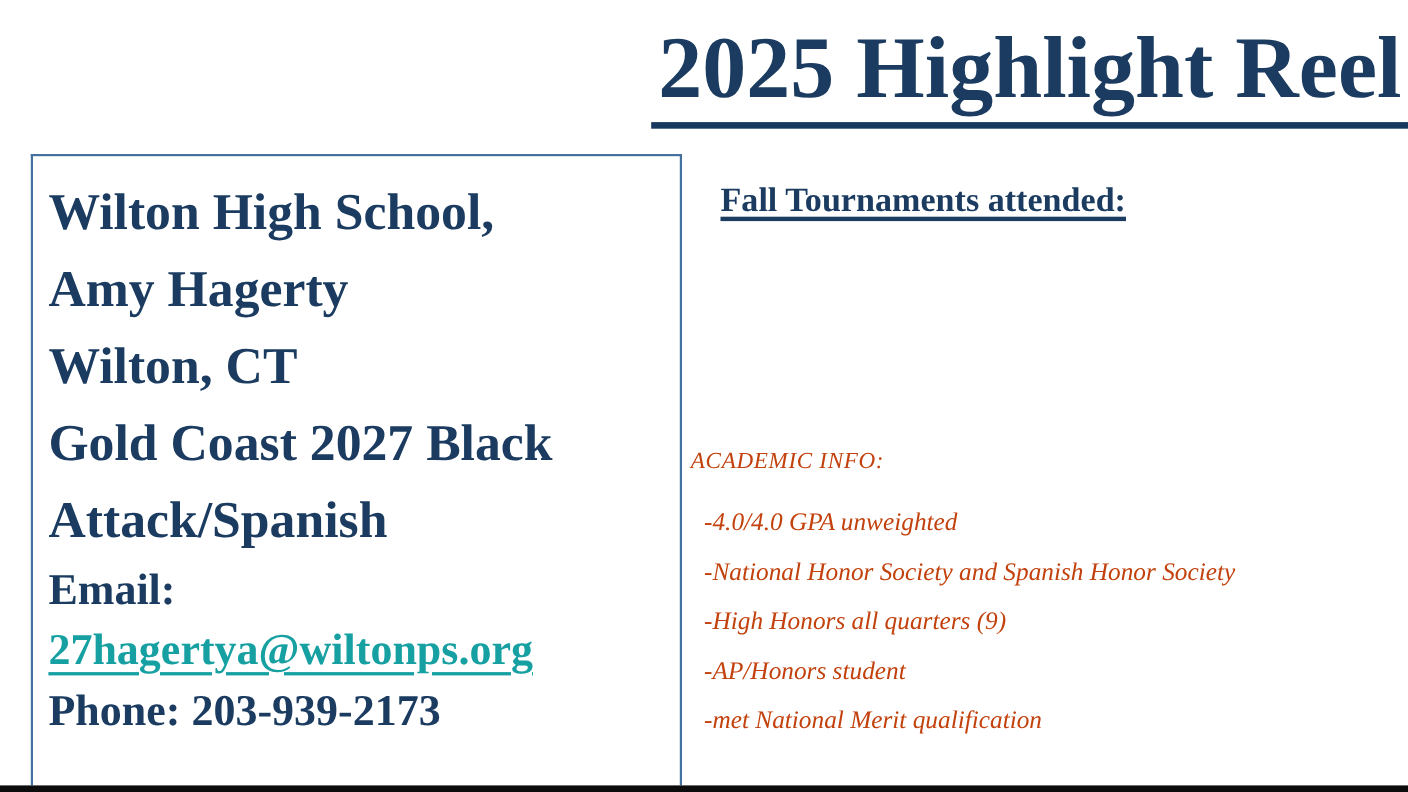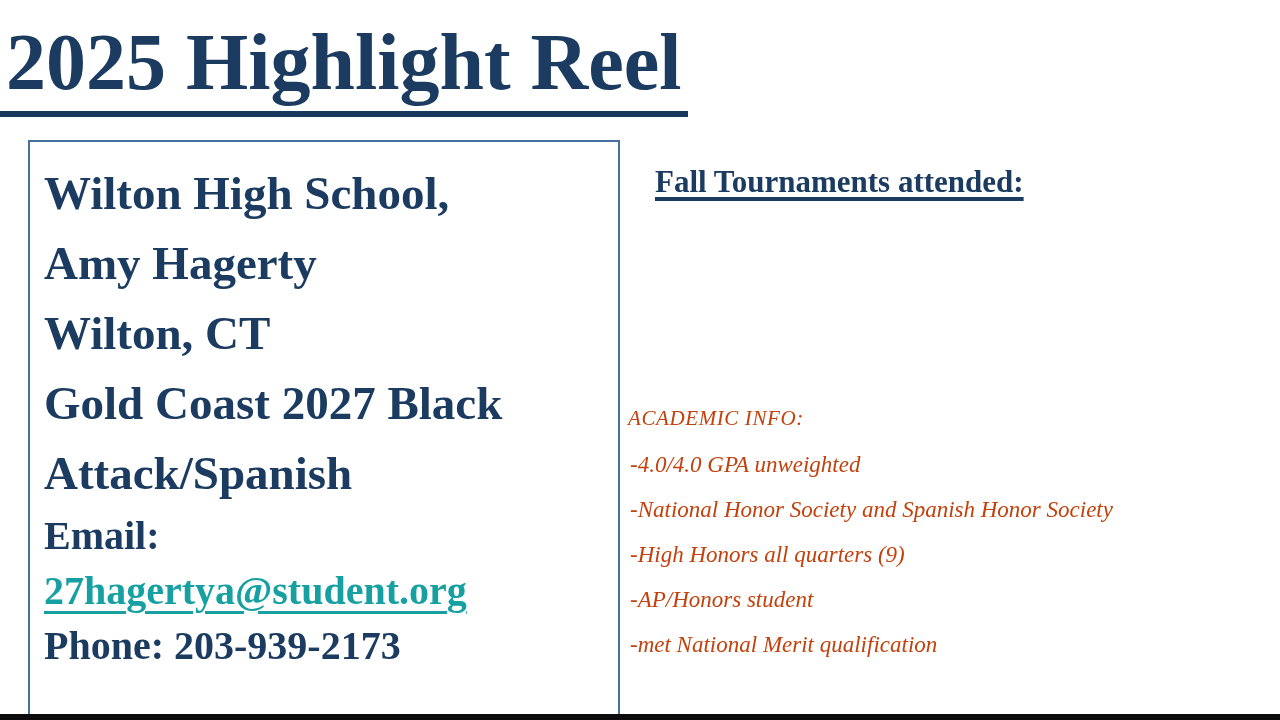--- a/index.html
+++ b/index.html
@@ -11,21 +11,21 @@
     overflow: hidden;
     font-family: "Liberation Serif", serif;
   }
 
   
   .title-wrap {
     position: absolute;
     top: 20px;
     left: 0;
     width: 100%;
-    text-align: left;
+    text-align: right;
   }
   .title-wrap h1 {
     margin: 0;
     font-size: 80px;
     font-weight: 700;
     line-height: 1.06;
     color: #1b3c60;
     letter-spacing: 0px;
   }
   .title-underline {
@@ -108,21 +108,21 @@
   .academics h3 {
     margin: 0;
     font-size: 21px;
     font-weight: 400;
     letter-spacing: 0.6px;
     line-height: 44px;
     white-space: nowrap;
   }
   .academics ul {
     list-style: none;
-    margin: 2px;
+    margin: 12px;
     padding: 0;
   }
   .academics li {
     font-size: 23px;
     font-weight: 400;
     line-height: 45px;
     white-space: nowrap;
   }
 
   
@@ -147,21 +147,21 @@
   </div>
 
   <section class="player-card">
     <div class="big-line">Wilton High School,</div>
     <div class="big-line">Amy Hagerty</div>
     <div class="big-line">Wilton, CT</div>
     <div class="big-line">Gold Coast 2027 Black</div>
     <div class="big-line">Attack/Spanish</div>
     <div class="mid-line">Email:</div>
     <div class="mid-line">
-      <a class="email-link">27hagertya@student.org</a>
+      <a class="email-link">27hagertya@wiltonps.org</a>
     </div>
     <div class="mid-line">Phone: 203-939-2173</div>
   </section>
 
   <section class="tournaments">
     <h2>Fall Tournaments attended:</h2>
   </section>
 
   <section class="academics">
     <h3>ACADEMIC INFO:</h3>

